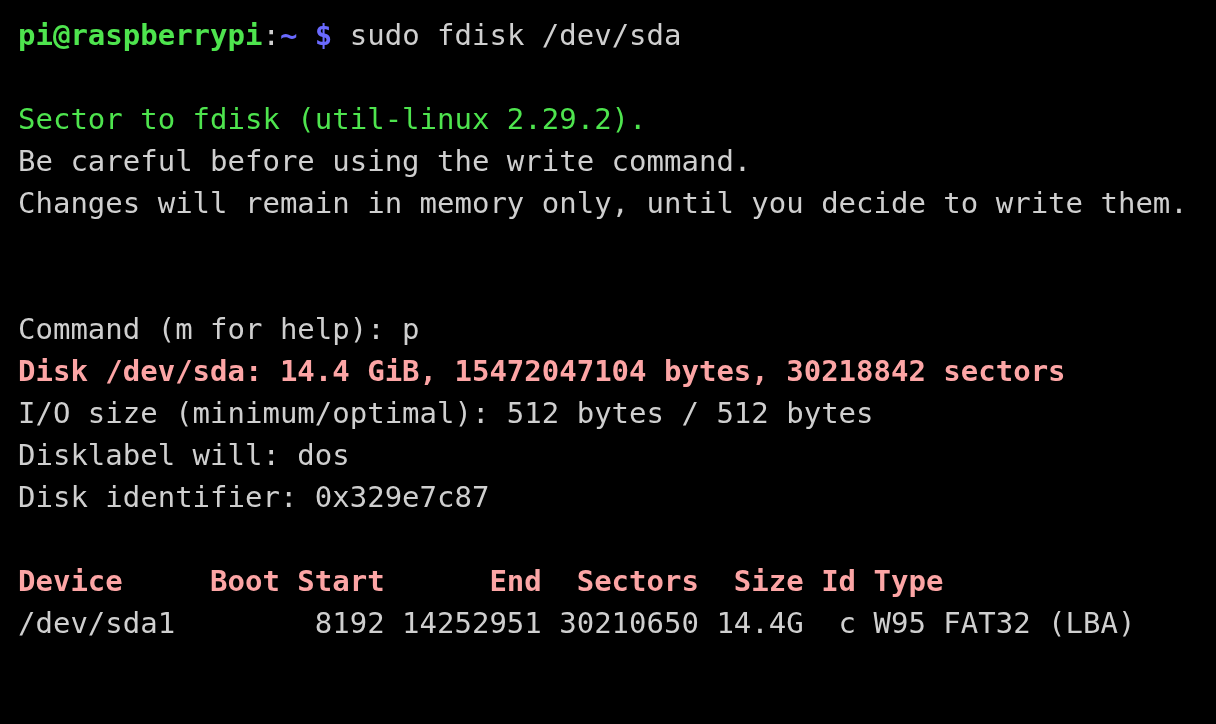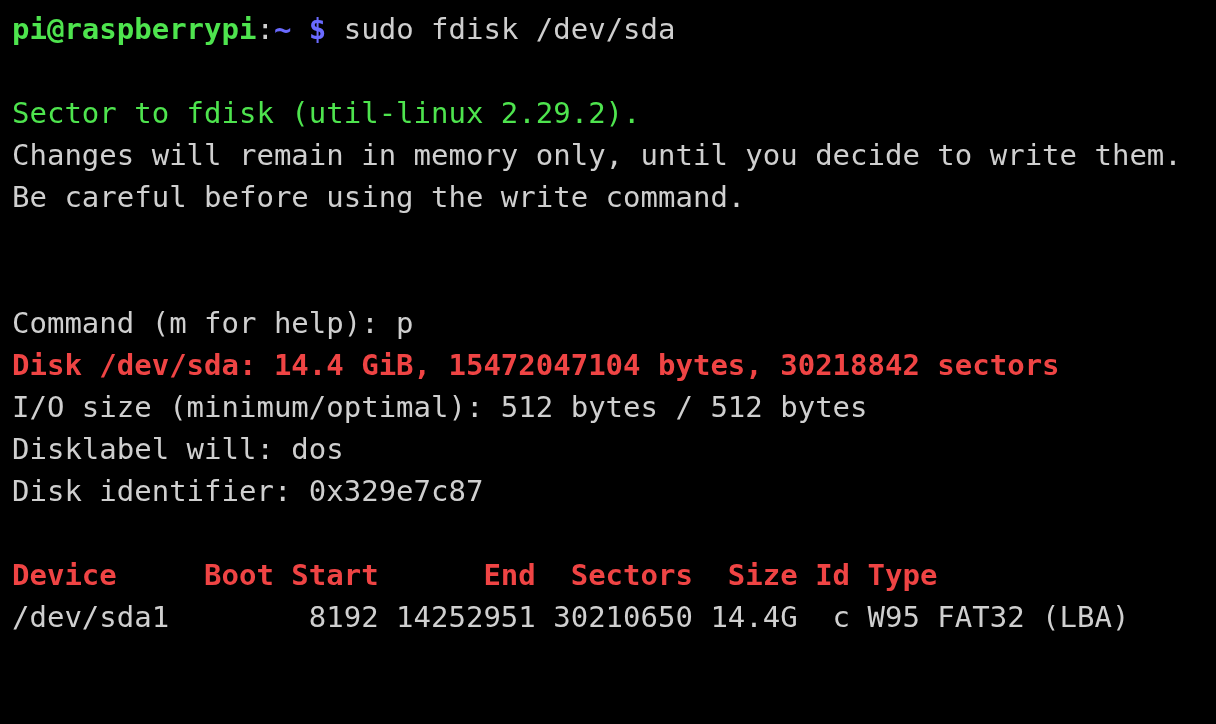--- a/index.html
+++ b/index.html
@@ -12,21 +12,21 @@
     width: 1216px;
     height: 724px;
     overflow: hidden;
     font-family: "DejaVu Sans Mono", "Liberation Mono", monospace;
   }
   #terminal {
     position: relative;
     width: 1216px;
     height: 556px;
     background: #000000;
-    padding: 8px;
+    padding: 14px;
     box-sizing: border-box;
   }
   .line {
     height: 42px;
     line-height: 42px;
     font-size: 29px;
     letter-spacing: 0px;
     white-space: pre;
     color: #cfcfcf;
     padding-left: 4px;
@@ -37,36 +37,36 @@
     color: transparent;
   }
   .seg { white-space: pre; }
   .c-user   { color: #4ee44e; font-weight: bold; }
   .c-sep    { color: #cfcfcf; }
   .c-path   { color: #6a6aff; font-weight: bold; }
   .c-dollar { color: #6a6aff; font-weight: bold; }
   .c-cmd    { color: #cfcfcf; }
   .c-green  { color: #4ee44e; }
   .c-plain  { color: #cfcfcf; }
-  .c-bold   { color: #ef4444; font-weight: bold; margin-top: 22px; }
+  .c-bold   { color: #fca5a5; font-weight: bold; margin-top: 22px; }
 </style>
 </head>
 <body>
 
 <div id="terminal">
 
   <div class="line"><span class="seg c-user">pi@raspberrypi</span><span class="seg c-sep">:</span><span class="seg c-path">~</span><span class="seg c-sep"> </span><span class="seg c-dollar">$</span><span class="seg c-cmd"> sudo fdisk /dev/sda</span></div>
 
   <div class="line blank"> </div>
 
   <div class="line"><span class="seg c-green">Sector to fdisk (util-linux 2.29.2).</span></div>
 
+  <div class="line"><span class="seg c-plain">Be careful before using the write command.</span></div>
+
   <div class="line"><span class="seg c-plain">Changes will remain in memory only, until you decide to write them.</span></div>
-
-  <div class="line"><span class="seg c-plain">Be careful before using the write command.</span></div>
 
   <div class="line blank"> </div>
   <div class="line blank"> </div>
 
   <div class="line"><span class="seg c-plain">Command (m for help): p</span></div>
 
   <div class="line"><span class="seg c-bold">Disk /dev/sda: 14.4 GiB, 15472047104 bytes, 30218842 sectors</span></div>
 
 
 

